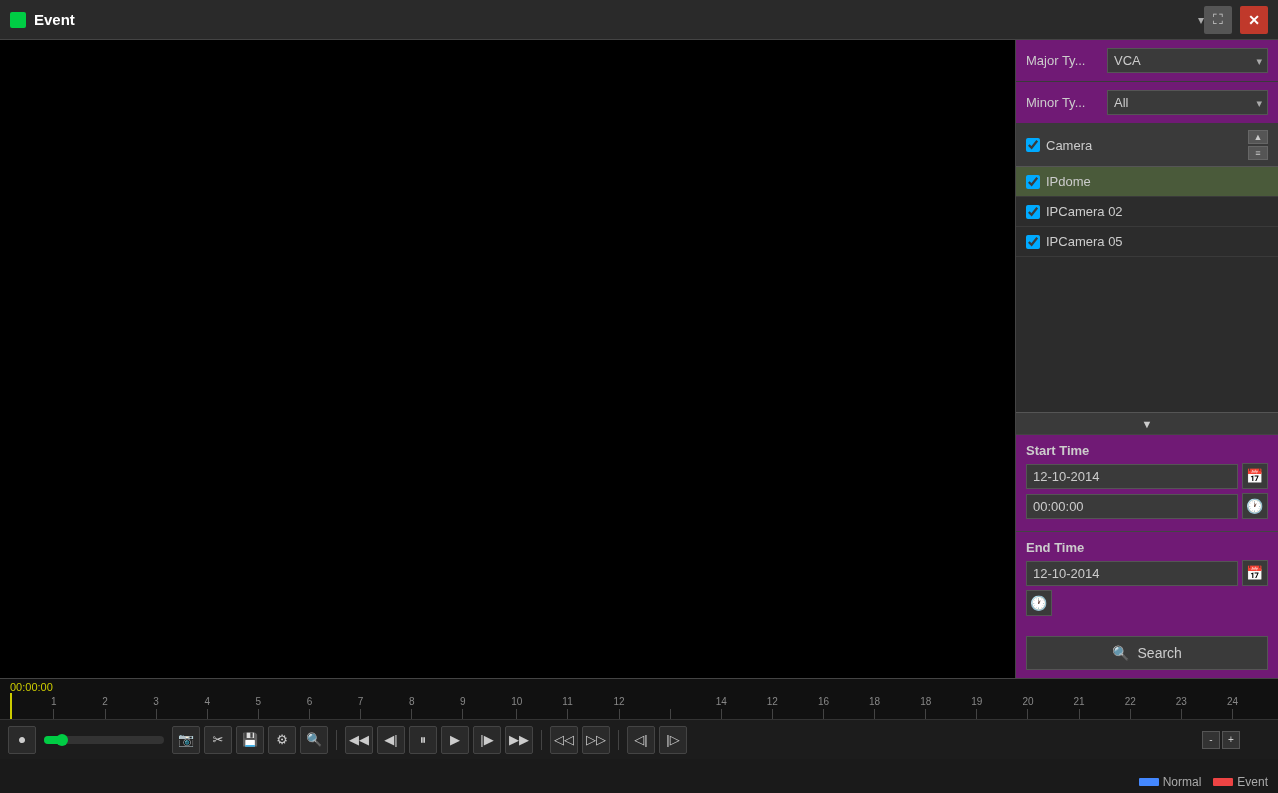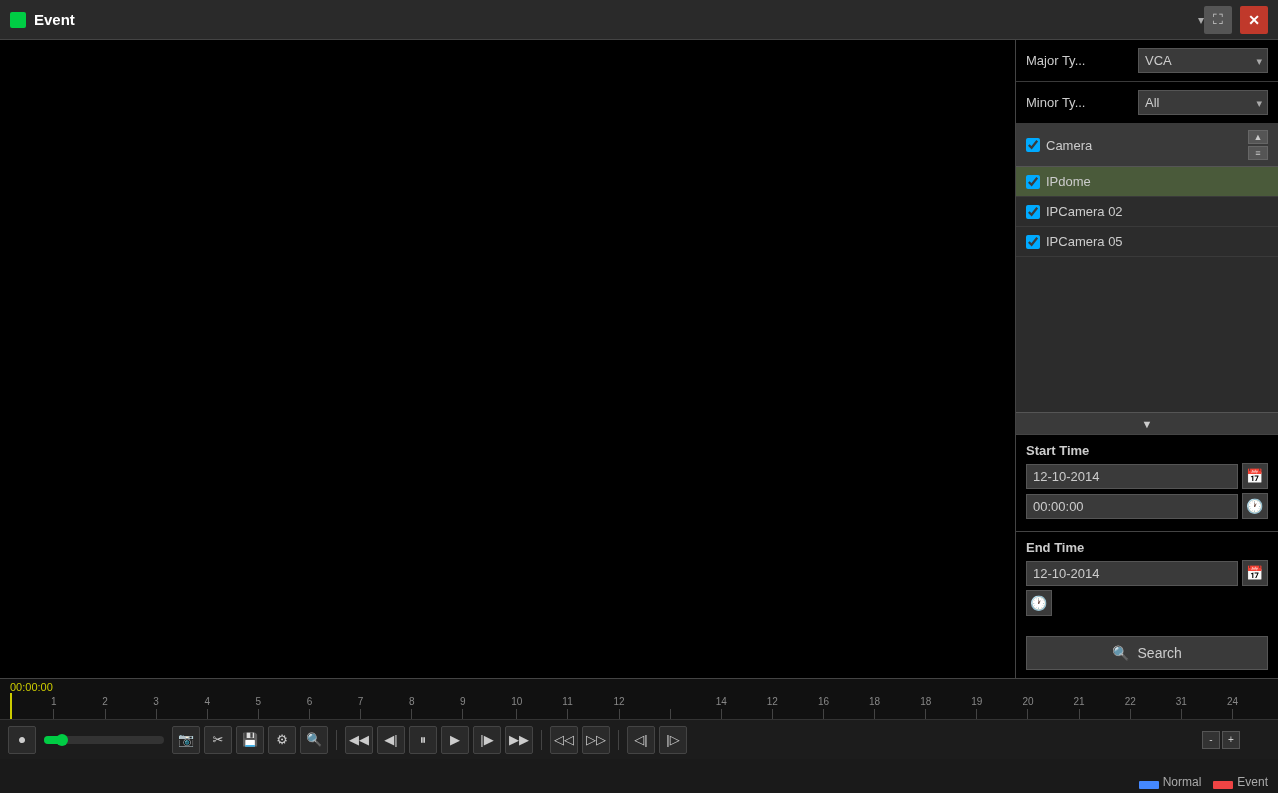--- a/index.html
+++ b/index.html
@@ -75,21 +75,21 @@
       background: #000;
     }
 
     
     .right-panel {
       position: absolute;
       top: 40px;
       left: 1015px;
       right: 0;
       bottom: 115px;
-      background: #000000;
+      background: #701a75;
       border-left: 1px solid #444;
       display: flex;
       flex-direction: column;
       overflow: hidden;
     }
 
     
     .filter-row {
       display: flex;
       align-items: center;
@@ -99,21 +99,20 @@
     }
     .filter-label {
       color: #ccc;
       font-size: 13px;
       white-space: nowrap;
       min-width: 75px;
     }
     .select-wrapper {
       flex: 1;
       position: relative;
-      margin-left: 31px;
     }
     .select-wrapper select {
       width: 100%;
       background: #3a3a3a;
       border: 1px solid #555;
       color: #ccc;
       font-size: 13px;
       padding: 4px 24px 4px 6px;
       appearance: none;
       cursor: pointer;
@@ -336,21 +335,21 @@
       bottom: 4px;
       right: 10px;
       display: flex;
       gap: 12px;
       align-items: center;
       font-size: 12px;
       color: #aaa;
     }
     .legend-item {
       display: flex;
-      align-items: flex-end;
+      align-items: center;
       gap: 4px;
     }
     .legend-color {
       width: 20px; height: 8px;
       border-radius: 1px;
     }
 
     .time-cursor {
       position: absolute;
       left: 10px;
@@ -591,21 +590,21 @@
       </div>
       <div class="ruler-tick" style="left: 84%;">
         <span class="ruler-num">21</span>
         <div class="ruler-line" style="height: 10px;"></div>
       </div>
       <div class="ruler-tick" style="left: 88%;">
         <span class="ruler-num">22</span>
         <div class="ruler-line" style="height: 10px;"></div>
       </div>
       <div class="ruler-tick" style="left: 92%;">
-        <span class="ruler-num">31</span>
+        <span class="ruler-num">23</span>
         <div class="ruler-line" style="height: 10px;"></div>
       </div>
       <div class="ruler-tick" style="left: 96%;">
         <span class="ruler-num">24</span>
         <div class="ruler-line" style="height: 10px;"></div>
       </div>
       <div style="position: absolute; left: 10px; top: 14px; width: 2px; height: 26px; background: rgb(204, 204, 0);"></div>
     </div>
 
   <div class="timeline-controls">

